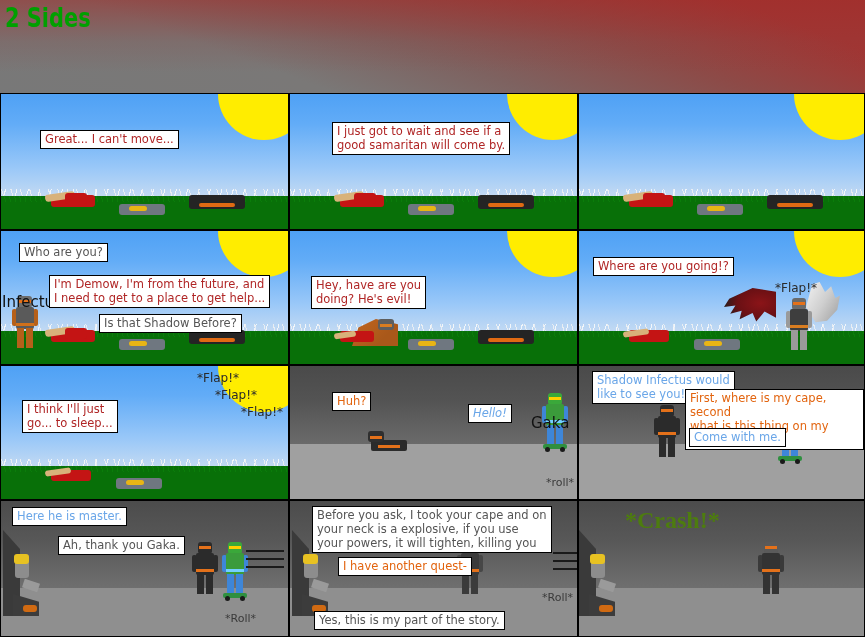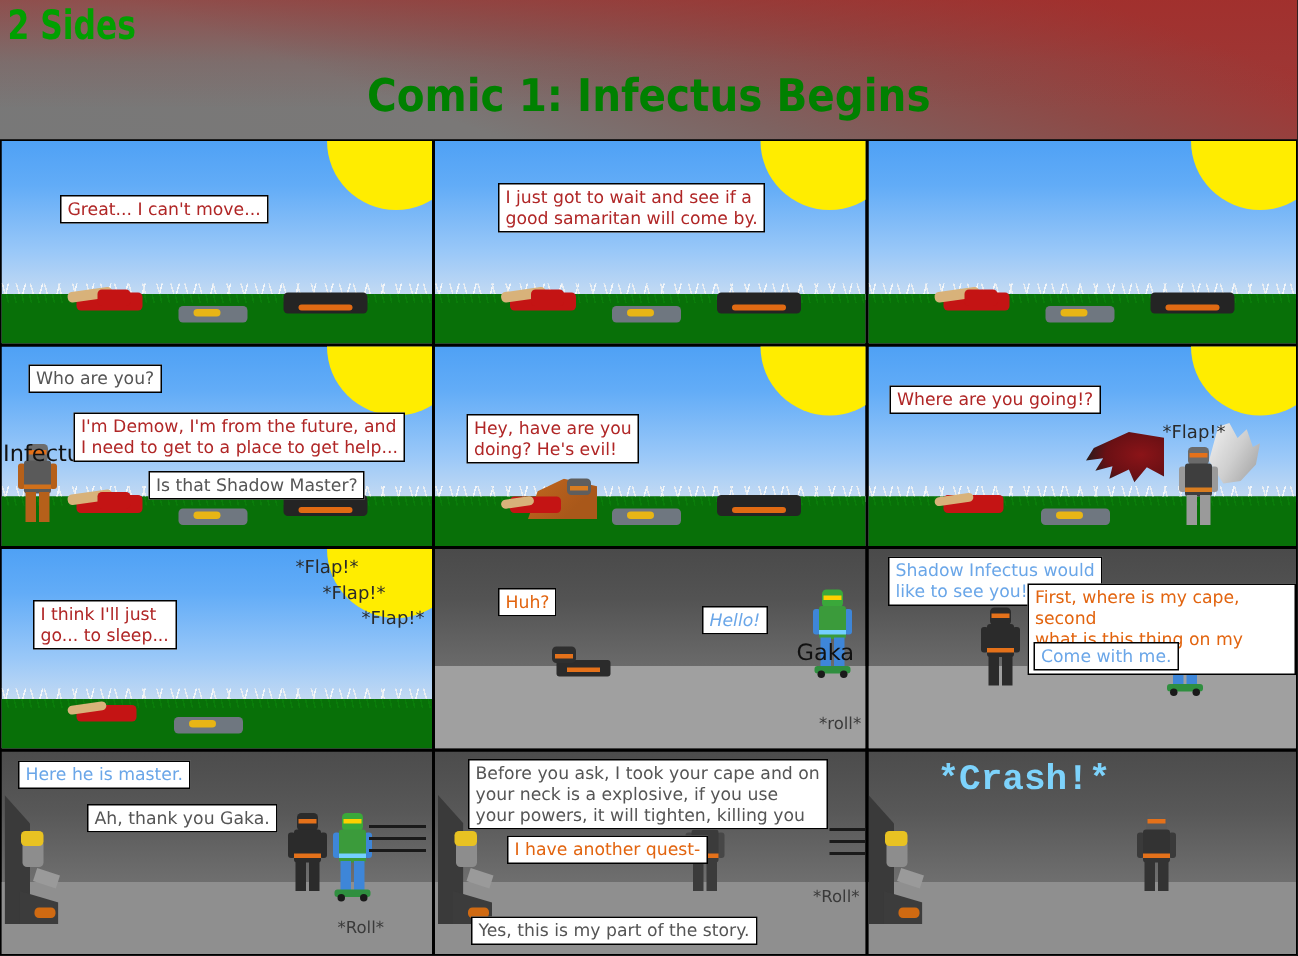--- a/index.html
+++ b/index.html
@@ -169,37 +169,36 @@
   .c-orange{color:#e2640f;}
   .c-blue{color:#6aa6e8;}
 
   .sfx{
     position:absolute;
     font-family:"DejaVu Sans","Liberation Sans",sans-serif;
     font-size:12px;color:#2a2a2a;white-space:nowrap;
   }
   .sfx.small{font-size:11px;color:#3a3a3a;}
   .sfx.big{
-    font-family:Liberation Mono, monospace;
-    font-weight:bold;font-size:24px;color:#7dd3fc;
+    font-family:Liberation Serif, serif;
+    font-weight:bold;font-size:24px;color:#4d7c0f;
   }
   .namelabel{
     position:absolute;
     font-family:"DejaVu Sans","Liberation Sans",sans-serif;
     font-size:15px;color:#111;white-space:nowrap;
   }
 </style>
 </head>
 <body>
 
 <div id="page">
 
   <div id="header">
     <div class="site-title">2 Sides</div>
-    <div class="comic-title">Comic 1: Infectus Begins</div>
   </div>
 
   <div id="grid">
 
     <div class="panel" style="left:0;top:0;width:289px;height:137px;">
       <div class="sky"></div>
       <div class="sun" style="right:-22px;top:-46px;width:92px;height:92px;"></div>
       <div class="grass"></div>
 
       <div class="sprite lying body-red" style="left:50px;bottom:22px;width:44px;height:12px;"></div>
@@ -260,21 +259,21 @@
       <div class="sprite lying body-red" style="left:64px;bottom:25px;width:22px;height:11px;"></div>
       <div class="sprite lying body-gray" style="left:118px;bottom:14px;width:46px;height:11px;"></div>
       <div class="sprite lying body-yellow" style="left:128px;bottom:18px;width:18px;height:5px;"></div>
       <div class="sprite lying body-dark" style="left:188px;bottom:20px;width:56px;height:14px;"></div>
       <div class="sprite lying body-orange" style="left:198px;bottom:22px;width:36px;height:4px;"></div>
 
       <div class="namelabel" style="left:1px;top:62px;">Infectus</div>
       <div class="bubble c-gray" style="left:18px;top:12px;">Who are you?</div>
       <div class="bubble c-red" style="left:48px;top:44px;">I'm Demow, I'm from the future, and
 I need to get to a place to get help...</div>
-      <div class="bubble c-gray" style="left:98px;top:83px;">Is that Shadow Master?</div>
+      <div class="bubble c-gray" style="left:98px;top:83px;">Is that Shadow Before?</div>
     </div>
 
     <div class="panel" style="left:289px;top:137px;width:289px;height:135px;">
       <div class="sky"></div>
       <div class="sun" style="right:-22px;top:-46px;width:92px;height:92px;"></div>
       <div class="grass"></div>
 
       <div class="sprite" style="left:62px;bottom:18px;width:46px;height:28px;background:linear-gradient(135deg,#c2661f 0%,#a9581a 70%);clip-path:polygon(0 100%,14% 34%,52% 4%,100% 22%,100% 100%);"></div>
       <div class="sprite" style="left:88px;bottom:34px;width:16px;height:11px;background:#5e5e5e;border-radius:3px;"></div>
       <div class="sprite" style="left:90px;bottom:37px;width:12px;height:3px;background:#d97d20;"></div>
@@ -341,21 +340,21 @@
         <div class="head"></div>
         <div class="visor"></div>
         <div class="armL"></div>
         <div class="armR"></div>
         <div class="torso"></div>
         <div class="belt"></div>
         <div class="legL"></div>
         <div class="legR"></div>
         <div class="skate"></div>
       </div>
-      <div class="namelabel" style="left:241px;top:60px;">Gaka</div>
+      <div class="namelabel" style="left:241px;top:48px;">Gaka</div>
       <div class="sfx small" style="left:256px;top:110px;">*roll*</div>
       <div class="bubble c-orange" style="left:42px;top:26px;">Huh?</div>
       <div class="bubble c-blue" style="left:178px;top:38px;font-style:italic;">Hello!</div>
     </div>
 
     <div class="panel" style="left:578px;top:272px;width:287px;height:135px;">
       <div class="room"></div>
       <div class="floor"></div>
       <div class="stand demow" style="left:76px;bottom:42px;">
         <div class="head"></div>

